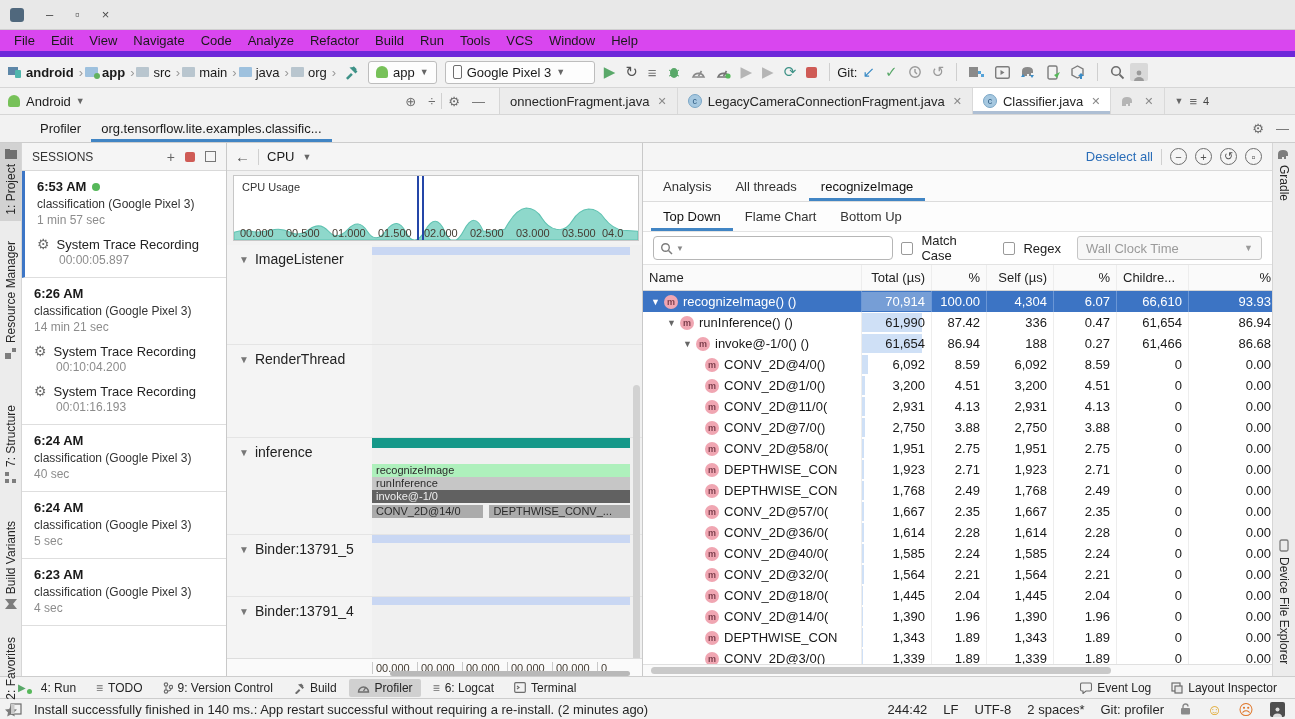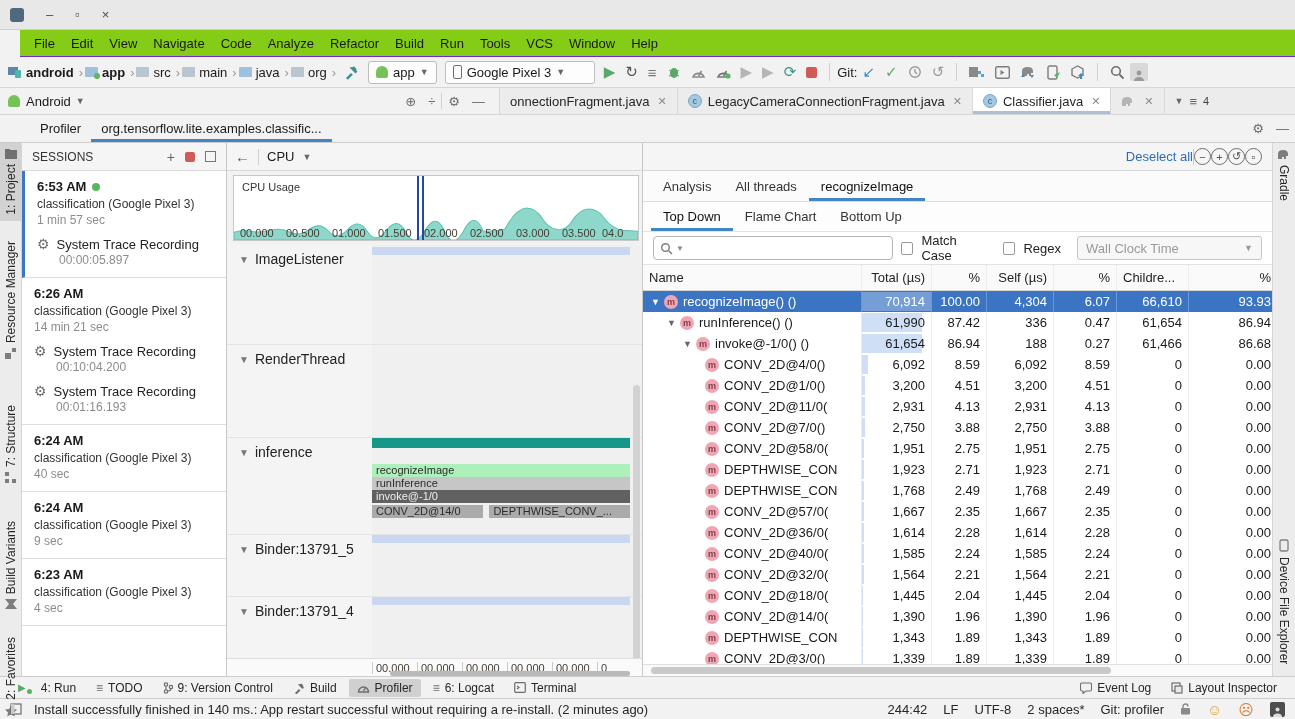--- a/index.html
+++ b/index.html
@@ -6,21 +6,21 @@
   *{box-sizing:border-box;font-family:"Liberation Sans","DejaVu Sans",sans-serif;}
   #app{position:relative;width:1295px;height:719px;background:#f2f2f2;overflow:hidden;font-size:13px;color:#1a1a1a;}
   .ic{display:inline-flex;align-items:center;justify-content:center;flex:none;}
   svg{display:block;}
   
   .titlebar{height:30px;background:#e8e8e8;border-bottom:1px solid #cfcfcf;display:flex;align-items:center;padding:0 10px;}
   .appicon{width:14px;height:14px;border-radius:3px;background:#50687d;margin-right:12px;}
   .title{font-weight:bold;font-size:13.5px;color:#1b1b1b;white-space:nowrap;overflow:hidden;flex:1;}
   .winbtns{display:flex;gap:22px;color:#4a4a4a;font-size:13px;margin-left:10px;padding-right:6px;}
   
-  .menubar{height:27px;background:#84cc16;display:flex;align-items:center;padding-left:6px;border-bottom:1px solid #6d28d9;margin-left:20px;}
+  .menubar{height:27px;background:#d946ef;display:flex;align-items:center;padding-left:6px;border-bottom:6px solid #6d28d9;}
   .menu-item{padding:3px 8px;color:#1a1a1a;}
   
   .toolbar{height:31px;background:#f2f2f2;display:flex;align-items:center;padding:0 8px;border-bottom:1px solid #d6d6d6;white-space:nowrap;}
   .crumb{display:flex;align-items:center;gap:4px;margin-right:3px;}
   .crumb b{font-size:13px;}
   .sep-ch{color:#999;margin:0 2px;}
   .fold{width:13px;height:10px;background:#9ec1de;border-radius:1px;position:relative;}
   .fold.gray{background:#b9c6cf;}
   .fold .dot{position:absolute;right:-2px;bottom:-2px;width:6px;height:6px;border-radius:50%;background:#62b25e;}
   .ddl{height:23px;border:1px solid #bdbdbd;border-radius:3px;background:#fdfdfd;display:flex;align-items:center;gap:5px;padding:0 7px;margin:0 4px;}
@@ -86,21 +86,21 @@
   .t-label{flex:0 0 145px;padding:6px 4px 0 12px;font-size:14px;color:#222;display:flex;gap:6px;align-items:flex-start;background:#f4f4f4;}
   .t-label .tri{color:#777;font-size:10px;margin-top:3px;}
   .t-bars{flex:1;position:relative;margin-right:12px;}
   .bar{position:absolute;font-size:11px;color:#2b2b2b;overflow:hidden;white-space:nowrap;padding:0 4px;line-height:13px;}
   .tscroll{position:absolute;right:2px;top:140px;width:7px;height:290px;background:#d2d2d2;border-radius:4px;}
   .baxis{height:18px;display:flex;padding-left:145px;align-items:center;background:#fafafa;border-top:1px solid #ddd;}
   .baxis span{flex:0 0 45px;font-size:11px;color:#443c32;border-left:1px solid #c9c9c9;padding-left:3px;overflow:hidden;}
   .cpuscroll{position:absolute;bottom:0;left:163px;width:240px;height:5px;background:#b9b9b9;border-radius:3px;}
   
   .rpanel{flex:1;background:#fff;display:flex;flex-direction:column;min-width:0;}
-  .r-hdr{height:28px;background:#f5f5f5;border-bottom:1px solid #d9d9d9;display:flex;align-items:center;justify-content:flex-end;padding:0 10px;}
+  .r-hdr{height:28px;background:#f5f5f5;border-bottom:1px solid #d9d9d9;display:flex;align-items:center;justify-content:flex-end;padding:0 10px;gap:8px;}
   .link{color:#2a6db8;font-size:13px;}
   .zbtn{width:17px;height:17px;border:1.6px solid #6e6e6e;border-radius:50%;color:#555;font-size:11px;display:inline-flex;align-items:center;justify-content:center;}
   .rtabs{height:31px;display:flex;align-items:stretch;padding-left:8px;background:#fbfbfb;border-bottom:1px solid #dcdcdc;}
   .rtab{display:flex;align-items:center;padding:0 12px;color:#333;}
   .rtab.sel{box-shadow:inset 0 -3px 0 #4185c4;color:#111;}
   .subtabs{height:30px;display:flex;align-items:stretch;padding-left:8px;background:#fdfdfd;border-bottom:1px solid #e3e3e3;}
   .searchrow{height:33px;display:flex;align-items:center;padding:0 10px;gap:8px;background:#fff;border-bottom:1px solid #e3e3e3;}
   .searchbox{height:24px;flex:0 0 240px;border:1px solid #b6b6b6;border-radius:4px;background:#fff;display:flex;align-items:center;padding:0 6px;gap:3px;}
   .searchbox input{border:none;outline:none;flex:1;min-width:0;font-size:13px;background:transparent;}
   .cb{width:13px;height:13px;border:1px solid #9a9a9a;border-radius:2px;background:#fff;}
@@ -452,21 +452,21 @@
             <span>6:24 AM</span>
           </div>
         <div class="s-name">classification (Google Pixel 3)</div>
         <div class="s-dur">40 sec</div>
       </div>
       <div class="sess">
         <div class="s-time">
             <span>6:24 AM</span>
           </div>
         <div class="s-name">classification (Google Pixel 3)</div>
-        <div class="s-dur">9 sec</div>
+        <div class="s-dur">5 sec</div>
       </div>
       <div class="sess">
         <div class="s-time">
             <span>6:23 AM</span>
           </div>
         <div class="s-name">classification (Google Pixel 3)</div>
         <div class="s-dur">4 sec</div>
       </div>
     </div>
 

